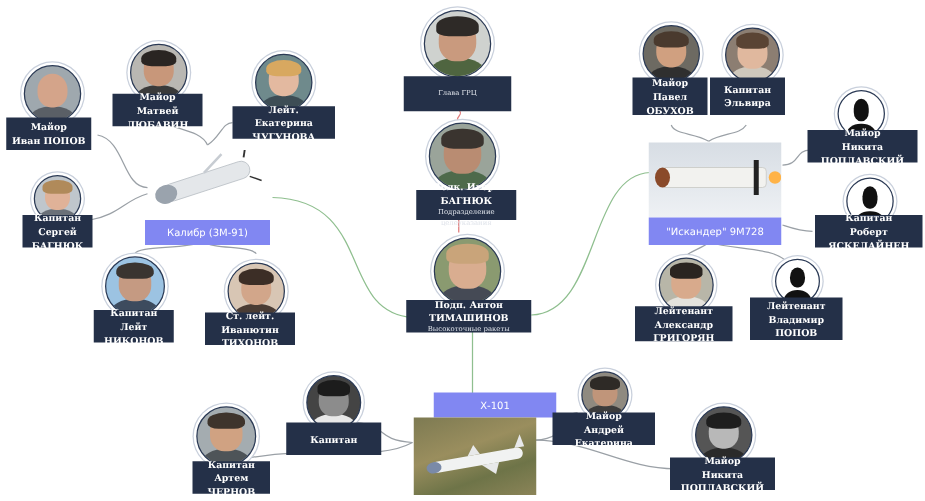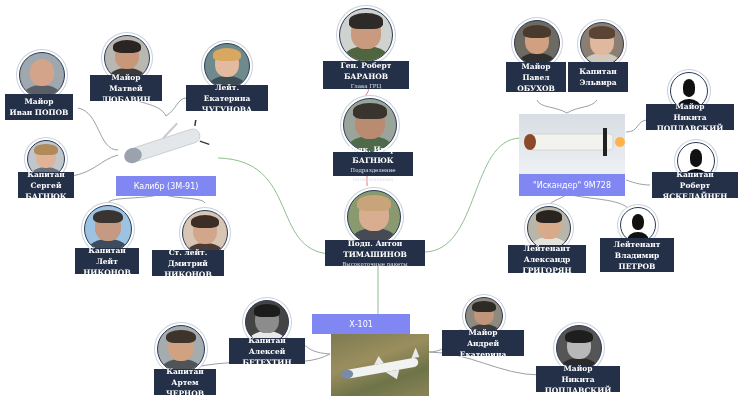--- a/index.html
+++ b/index.html
@@ -78,21 +78,20 @@
   </g>
 </svg>
 
 <div class="node">
   <div class="avatar" style="left:339px;top:8px;width:52px;height:52px;background:#cfd2cf;">
     <div class="body" style="background:#4f6540;"></div>
     <div class="face" style="background:#c99a7e;"></div>
     <div class="hair" style="background:#2e2a27;"></div>
   </div>
   <div class="label" style="left:323px;top:61px;width:86px;height:28px;">
-    <span>Ген. Роберт БАРАНОВ</span>
     <span class="sub">Глава ГРЦ</span>
   </div>
 </div>
 
 <div class="node">
   <div class="avatar" style="left:343px;top:98px;width:52px;height:52px;background:#9aa49a;">
     <div class="body" style="background:#4e6a4b;"></div>
     <div class="face" style="background:#b98c72;"></div>
     <div class="hair" style="background:#3a342f;"></div>
   </div>
@@ -187,23 +186,23 @@
     <span>Лейт НИКОНОВ</span>
   </div>
 </div>
 
 <div class="node">
   <div class="avatar" style="left:182px;top:210px;width:44px;height:44px;background:#d8c6b4;">
     <div class="body" style="background:#4a3c34;"></div>
     <div class="face" style="background:#d2a68a;"></div>
     <div class="hair" style="background:#3c2e26;"></div>
   </div>
-  <div class="label" style="left:152px;top:250px;width:72px;height:26px;">
+  <div class="label" style="left:164px;top:250px;width:72px;height:26px;">
     <span>Ст. лейт.</span>
-    <span>Дмитрий НИКОНОВ</span>
+    <span>Иванютин ТИХОНОВ</span>
   </div>
 </div>
 
 <div class="weapon-img" style="left:519px;top:114px;width:106px;height:60px;background:linear-gradient(180deg,#d7dde4,#eef1f4);">
   <svg width="106" height="60" viewBox="0 0 106 60">
     <rect x="10" y="20" width="84" height="16" rx="3" fill="#f2f2ef" stroke="#c6c6c0" stroke-width="0.6"></rect>
     <ellipse cx="11" cy="28" rx="6" ry="8" fill="#8a4a2a"></ellipse>
     <rect x="84" y="14" width="4" height="28" fill="#222"></rect>
     <circle cx="101" cy="28" r="5" fill="#ffb347"></circle>
   </svg>
@@ -270,25 +269,25 @@
   </div>
 </div>
 
 <div class="node">
   <div class="avatar silhouette" style="left:620px;top:207px;width:34px;height:34px;">
     <div class="body" style="background:#111;left:18%;width:64%;"></div>
     <div class="face" style="background:#111;left:32%;width:36%;top:18%;height:48%;"></div>
   </div>
   <div class="label" style="left:600px;top:238px;width:74px;height:34px;">
     <span>Лейтенант</span>
-    <span>Владимир ПЕТРОВ</span>
-  </div>
-</div>
-
-<div class="weapon-title" style="left:312px;top:314px;width:98px;height:20px;">
+    <span>Владимир ПОПОВ</span>
+  </div>
+</div>
+
+<div class="weapon-title" style="left:347px;top:314px;width:98px;height:20px;">
   <span>Х-101</span>
 </div>
 <div class="weapon-img" style="left:331px;top:334px;width:98px;height:62px;background:linear-gradient(160deg,#7d7a52,#9a8e5e 40%,#6e7448 70%,#8b8458);">
   <svg width="98" height="62" viewBox="0 0 98 62">
     <g transform="rotate(-10 49 36)">
       <rect x="14" y="30" width="74" height="9" rx="4.5" fill="#f1f2f2"></rect>
       <ellipse cx="16" cy="34.5" rx="6" ry="4.5" fill="#7a8aa8"></ellipse>
       <polygon points="44,30 50,22 54,30" fill="#e8e9ea"></polygon>
       <polygon points="54,39 64,48 68,39" fill="#e8e9ea"></polygon>
       <polygon points="82,30 88,20 90,30" fill="#e8e9ea"></polygon>
@@ -297,21 +296,20 @@
 </div>
 
 <div class="node">
   <div class="avatar" style="left:245px;top:300px;width:42px;height:42px;background:#444;">
     <div class="body" style="background:#e8e8e8;"></div>
     <div class="face" style="background:#8c8c8c;"></div>
     <div class="hair" style="background:#1c1c1c;"></div>
   </div>
   <div class="label" style="left:229px;top:338px;width:76px;height:26px;">
     <span>Капитан</span>
-    <span>Алексей БЕТЕХТИН</span>
   </div>
 </div>
 
 <div class="node">
   <div class="avatar" style="left:157px;top:325px;width:46px;height:46px;background:#a4acb0;">
     <div class="body" style="background:#4e5458;"></div>
     <div class="face" style="background:#d0a282;"></div>
     <div class="hair" style="background:#3e342c;"></div>
   </div>
   <div class="label" style="left:154px;top:369px;width:62px;height:26px;">

